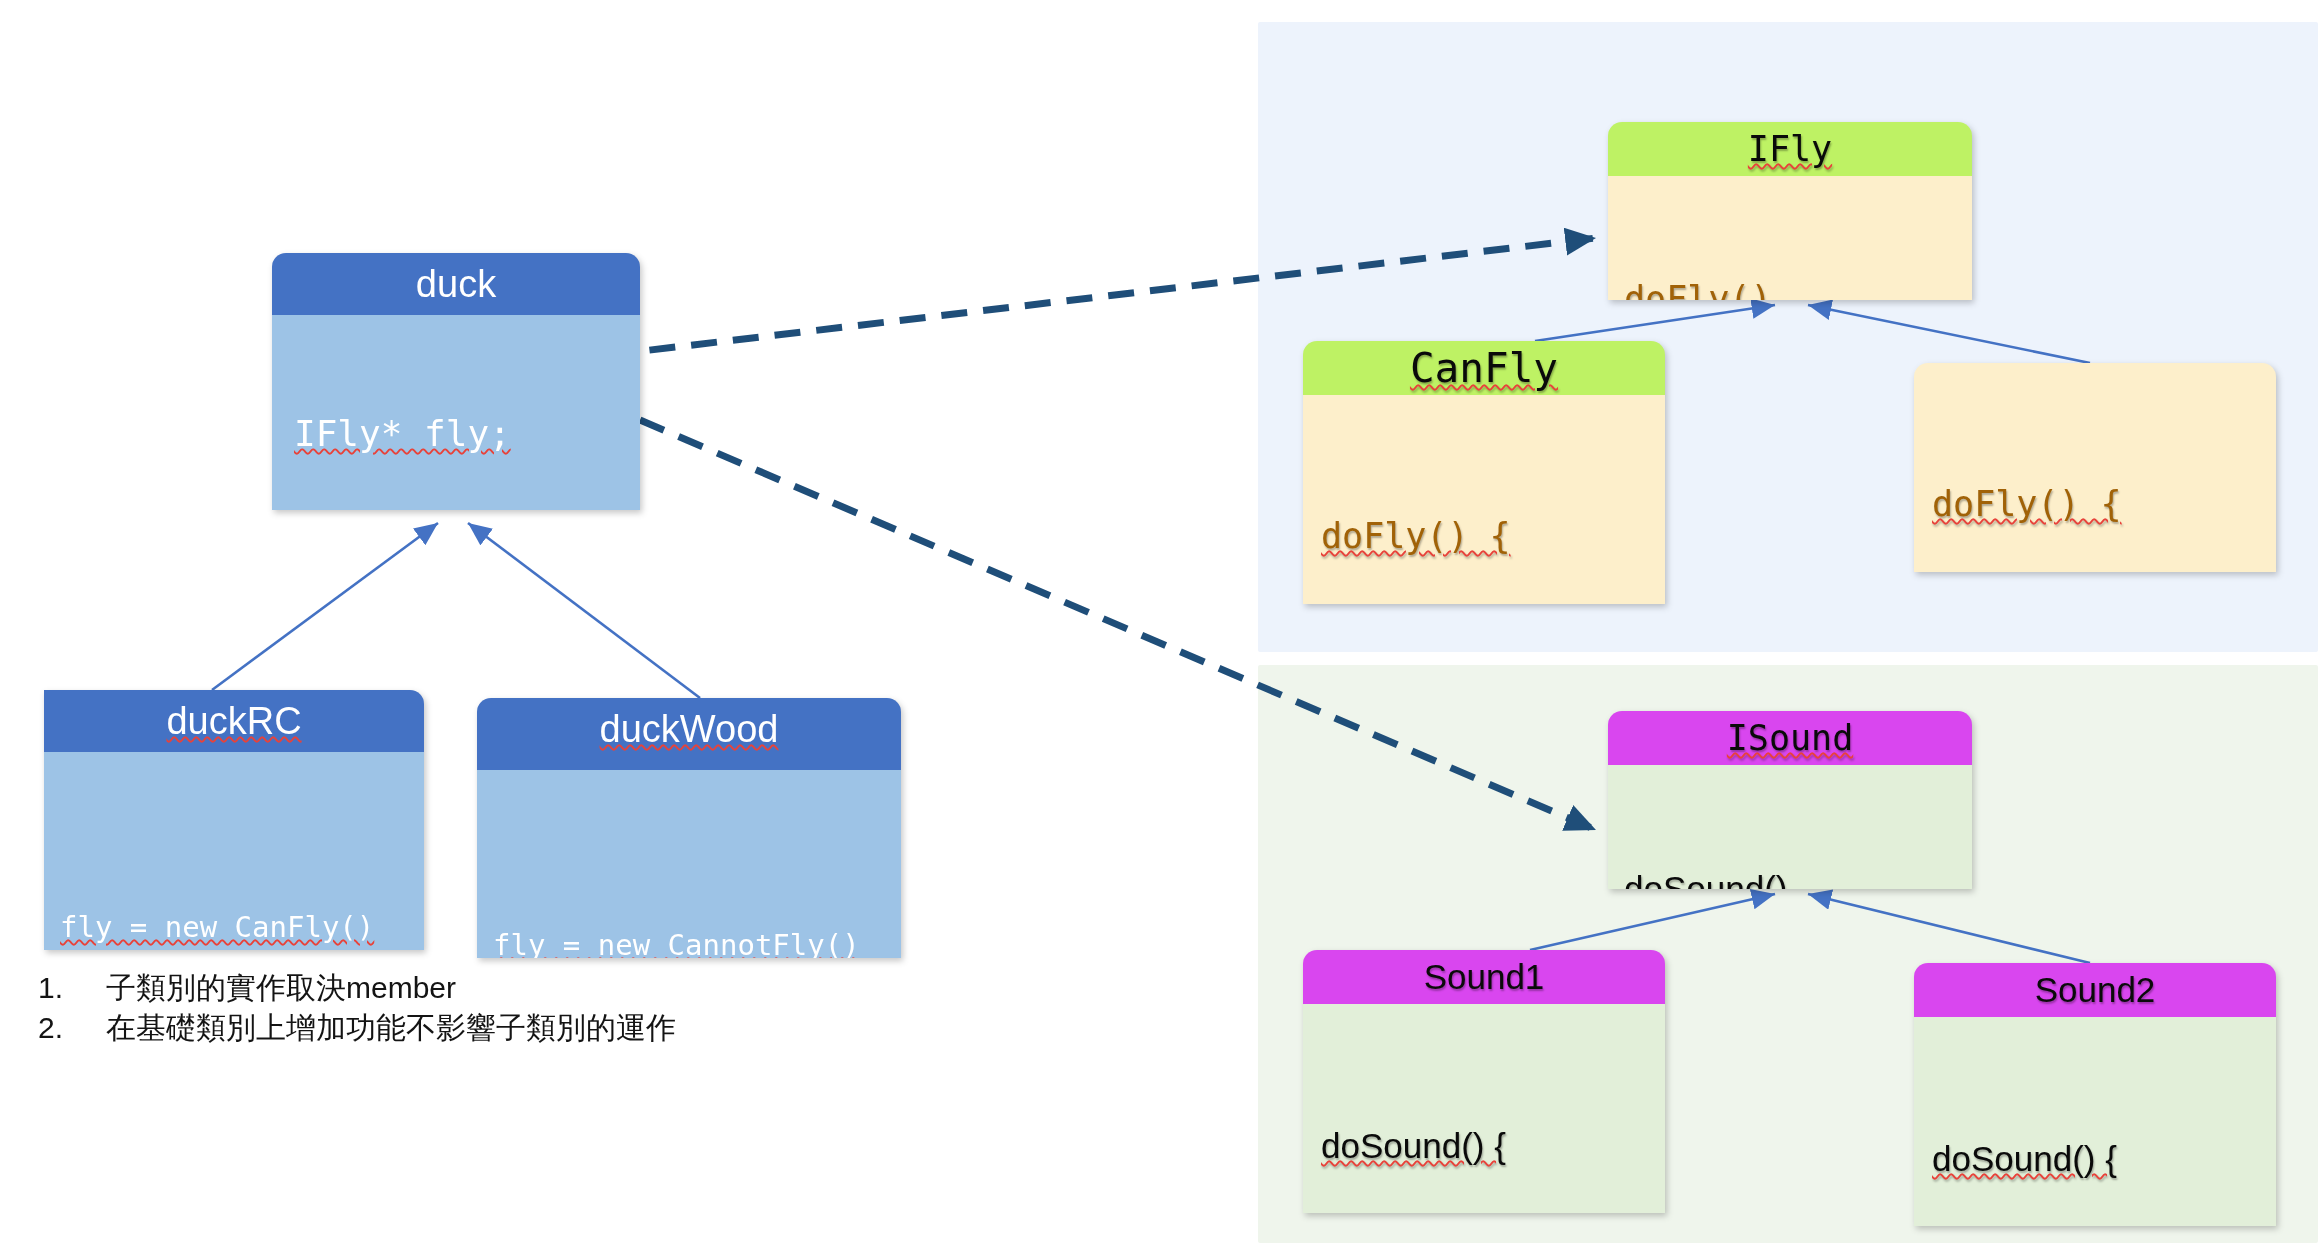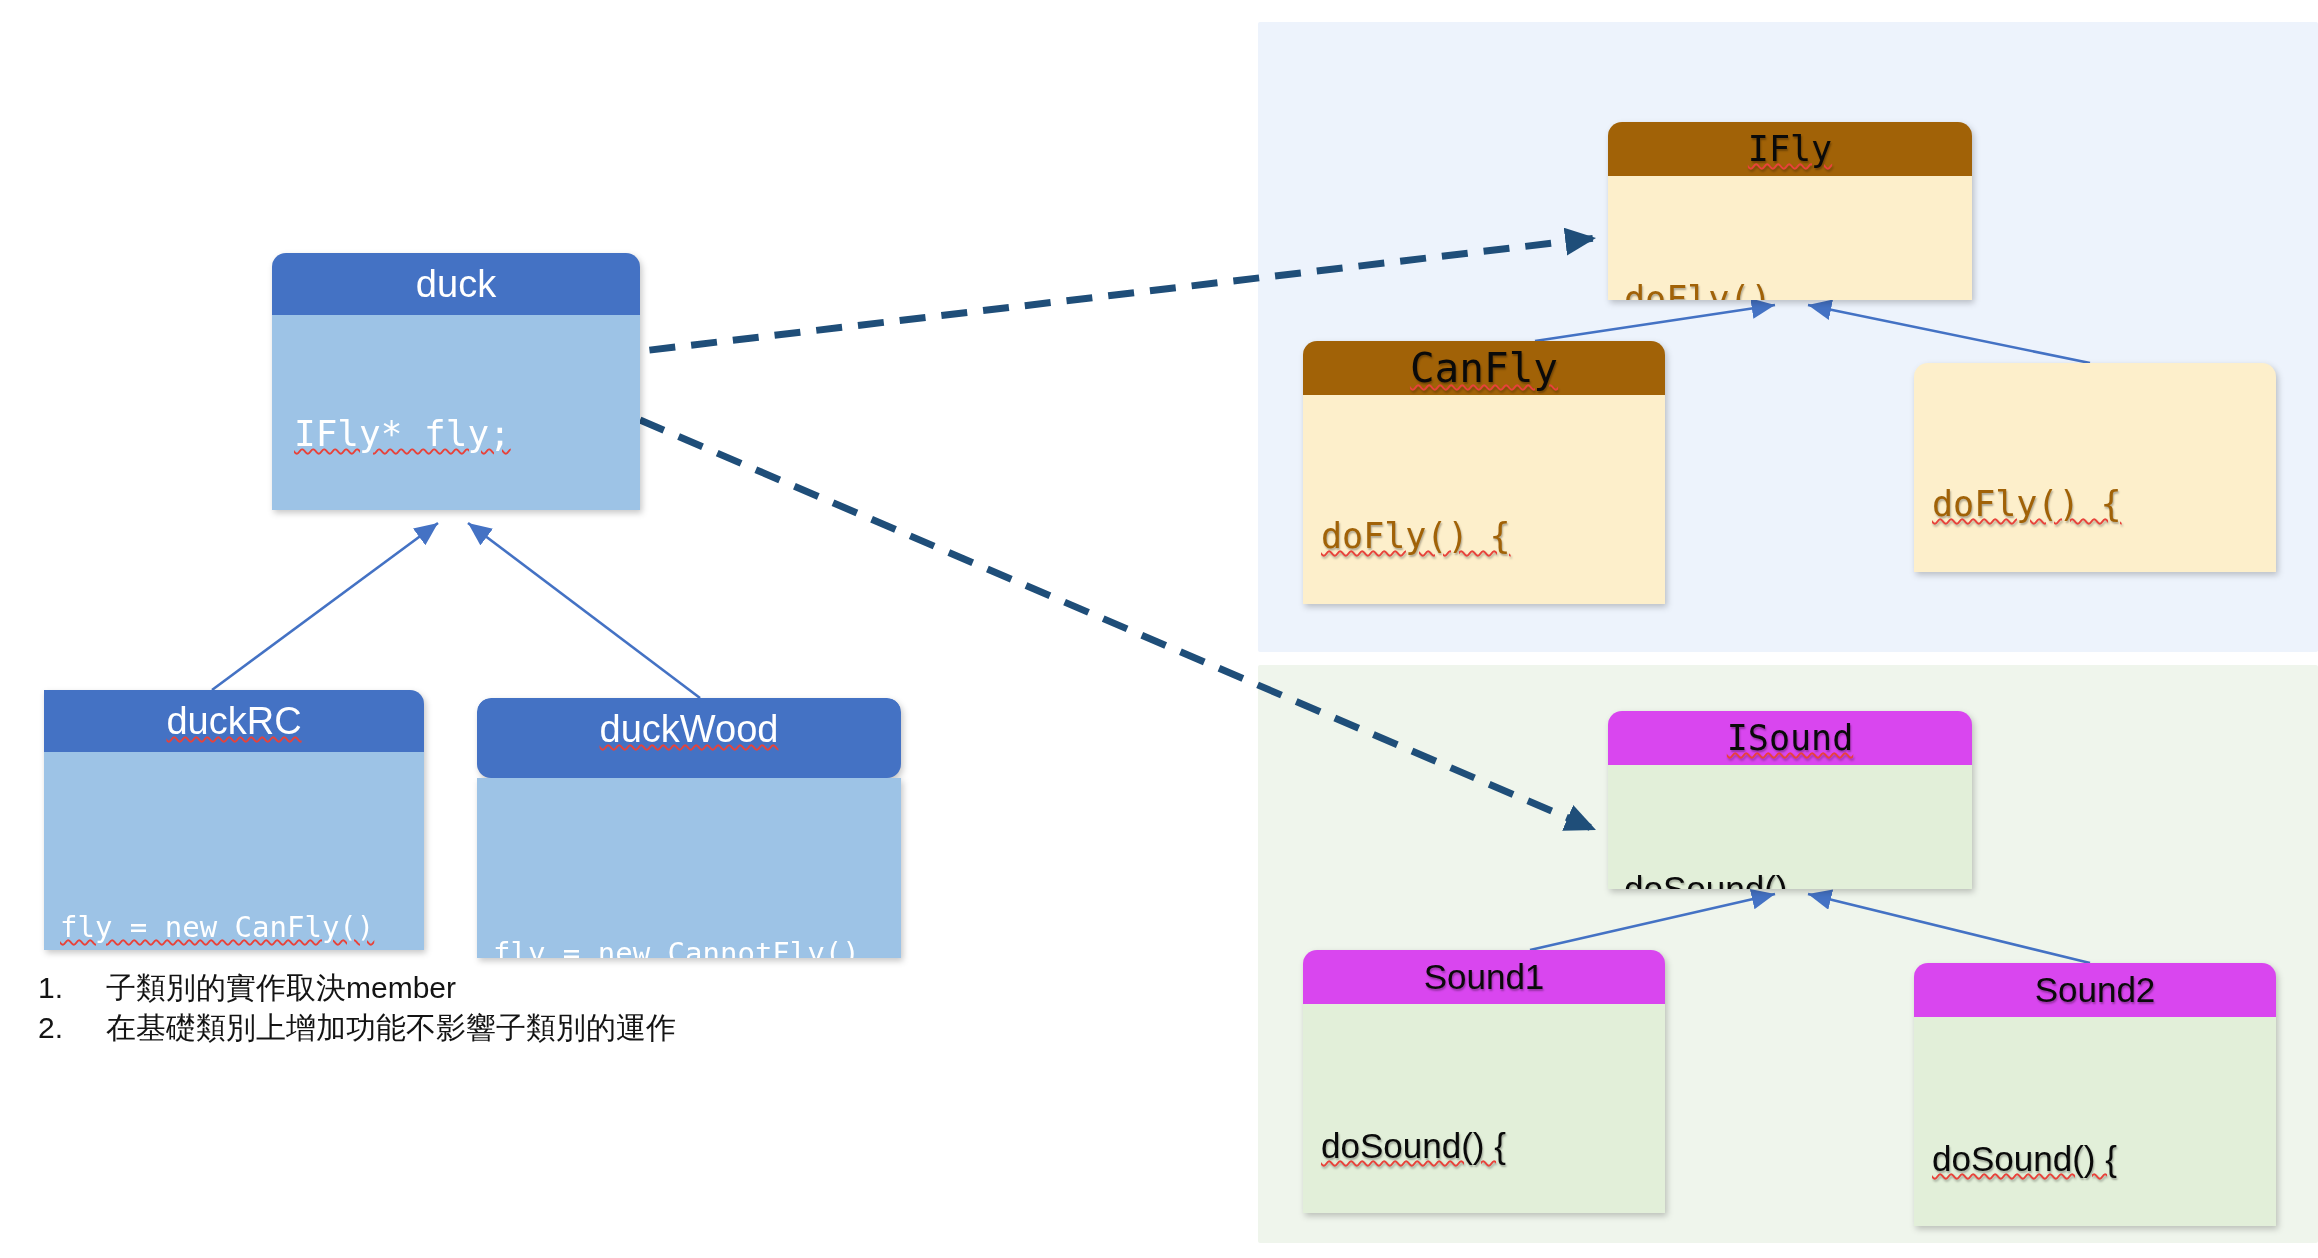--- a/index.html
+++ b/index.html
@@ -75,21 +75,21 @@
     background: #4472C4;
     color: #FFFFFF;
   }
   .blue .body {
     background: #9DC3E6;
     color: #FFFFFF;
   }
 
   
   .amber .hdr {
-    background: #a16207;
+    background: #bef264;
     color: #0A0A0A;
   }
   .amber .body {
     background: #FDEFCB;
     color: #a16207;
   }
 
   
   .green .hdr {
     background: #d946ef;
@@ -125,21 +125,21 @@
   #box-duck .hdr  { height: 62px; line-height: 62px; font-size: 38px; }
   #box-duck .body { height: 195px; padding: 14px 0 0 22px; font-size: 36px; line-height: 1.17; }
 
   
   #box-duckrc { left: 12px; top: 690px; width: 412px; height: 260px; padding-left: 32px; }
   #box-duckrc .hdr  { height: 62px; line-height: 62px; font-size: 38px; }
   #box-duckrc .body { height: 198px; padding: 90px 0 0 16px; font-size: 29px; }
 
   
   #box-duckwood { left: 477px; top: 698px; width: 424px; height: 260px; }
-  #box-duckwood .hdr  { height: 80px; line-height: 62px; font-size: 38px; border-radius: 14px; }
+  #box-duckwood .hdr  { height: 72px; line-height: 62px; font-size: 38px; }
   #box-duckwood .body { height: 198px; padding: 90px 0 0 16px; font-size: 29px; }
 
   
   #box-ifly { left: 1608px; top: 122px; width: 364px; height: 178px; }
   #box-ifly .hdr  { height: 54px; line-height: 54px; font-size: 35px; }
   #box-ifly .body { height: 124px; padding: 10px 0 0 16px; font-size: 35px; line-height: 1.30; }
 
   
   #box-canfly { left: 1303px; top: 341px; width: 362px; height: 263px; }
   #box-canfly .hdr  { height: 54px; line-height: 54px; font-size: 41px; }

